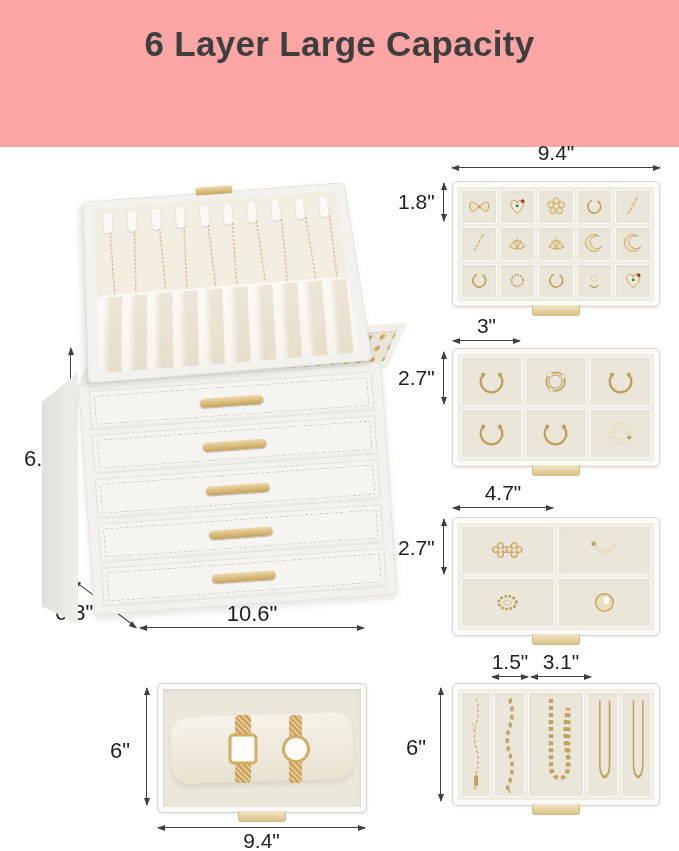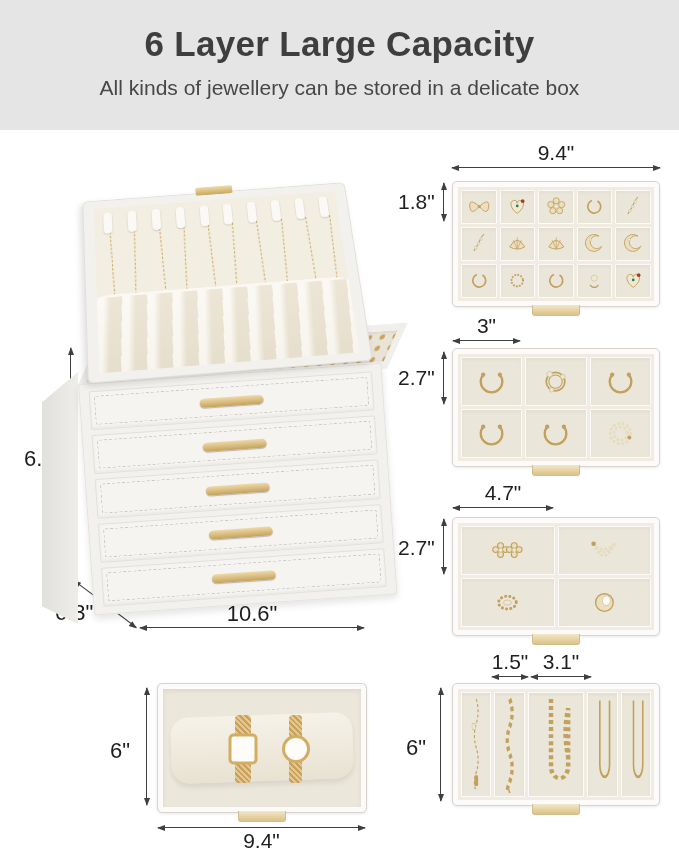--- a/index.html
+++ b/index.html
@@ -1,20 +1,20 @@
 <!DOCTYPE html>
 <html><head>
 <meta charset="utf-8">
 <style>
   html,body{margin:0;padding:0;background:#fff;}
   .canvas{position:relative;width:679px;height:851px;margin:0 auto;background:#fff;overflow:hidden;
           font-family:"Liberation Sans", sans-serif;}
 
   
-  .hero{position:absolute;left:0;top:0;width:679px;height:130px;background:#e5e5e5;text-align:center;}
+  .hero{position:absolute;left:0;top:0;width:679px;height:147px;background:#fca5a5;text-align:center;}
   .hero h1{margin:0;padding-top:24px;font-size:35px;font-weight:700;color:#3e3e3e;letter-spacing:.3px;}
   .hero p{margin:12px 0 0 0;font-size:21px;color:#474747;}
 
   
   .dim-label{position:absolute;font-size:21px;color:#1f1f1f;white-space:nowrap;}
   .ctr{text-align:center;display:inline-block;}
   .arr{position:absolute;background:#3f3f3f;}
   .arr-h{height:1.4px;}
   .arr-h::before,.arr-h::after{content:"";position:absolute;top:50%;transform:translateY(-50%);width:0;height:0;
      border-top:3.5px solid transparent;border-bottom:3.5px solid transparent;}
@@ -101,21 +101,20 @@
 
   .defs{position:absolute;width:0;height:0;overflow:hidden;}
 </style>
 </head>
 <body>
 
 <div class="canvas">
 
   <div class="hero">
     <h1>6 Layer Large Capacity</h1>
-    <p>All kinds of jewellery can be stored in a delicate box</p>
   </div>
 
   <div class="main-box">
     <div class="lid">
       <div class="clasp"></div>
       <div class="lid-inner">
         <div class="hook-rail">
             <div class="hook"></div>
             <div class="hook"></div>
             <div class="hook"></div>

